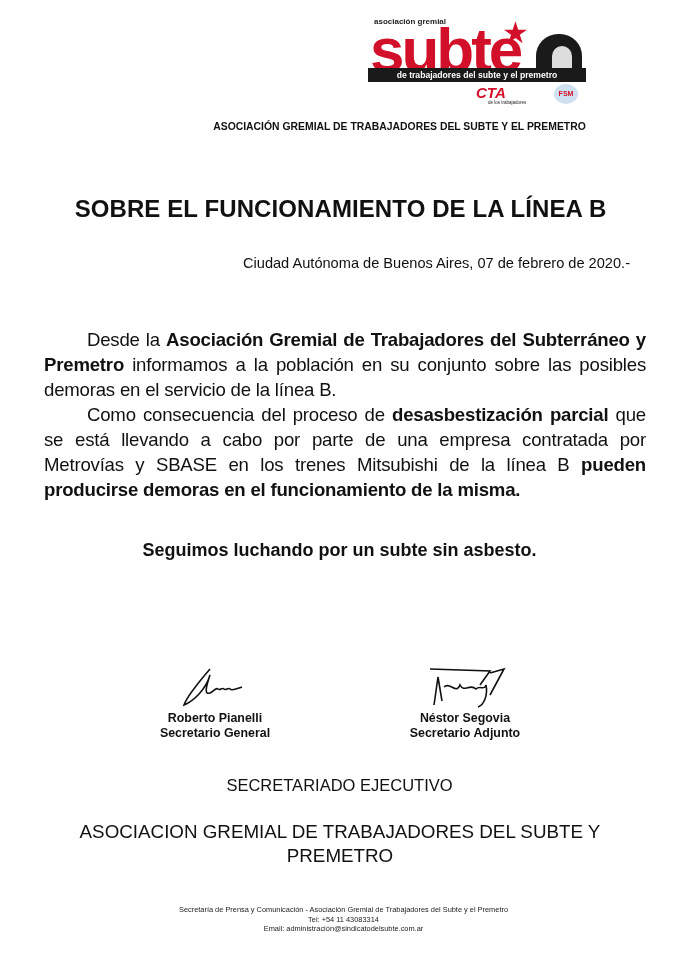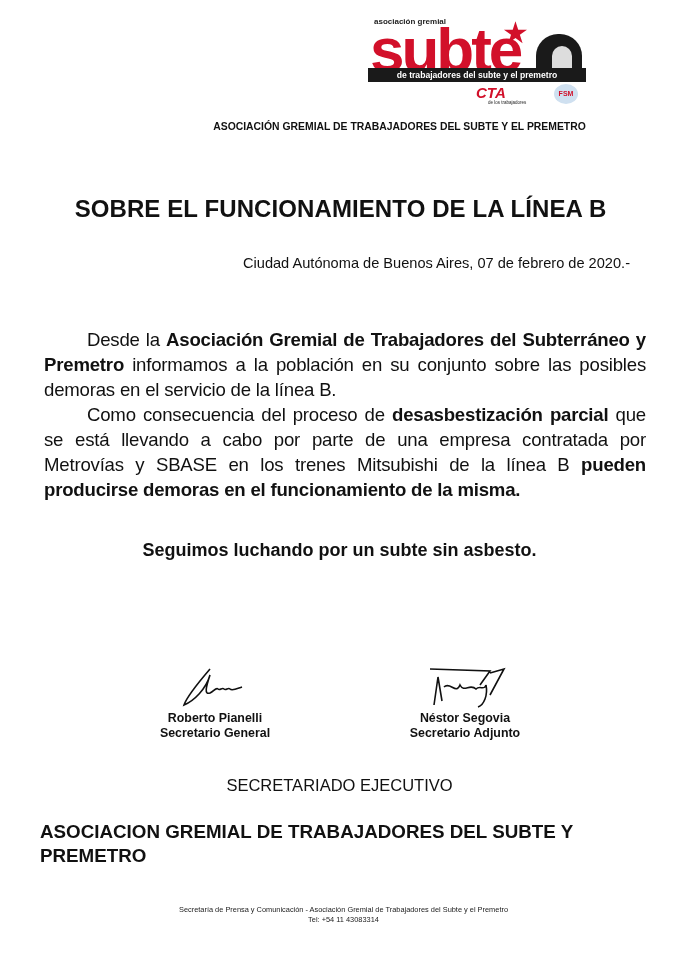--- a/index.html
+++ b/index.html
@@ -40,22 +40,22 @@
   .closing { position: absolute; left: 0; width: 100%; top: 540px; text-align: center;
              font-size: 18px; font-weight: bold; }
 
   .sig { position: absolute; text-align: center; font-size: 12.4px; font-weight: bold; line-height: 15px; }
   .sig svg { display: block; margin: 0 auto 2px auto; }
   .sig-1 { left: 140px; width: 150px; top: 665px; }
   .sig-2 { left: 390px; width: 150px; top: 665px; }
 
   .secretariado { position: absolute; left: 0; width: 100%; top: 776px; text-align: center;
                   font-size: 16.5px; font-weight: normal; }
-  .assoc-footer { position: absolute; left: 40px; width: 600px; top: 820px; text-align: left;
-                  font-size: 18.8px; font-weight: bold; line-height: 24px; }
+  .assoc-footer { position: absolute; left: 40px; width: 600px; top: 820px; text-align: center;
+                  font-size: 18.8px; font-weight: normal; line-height: 24px; }
 
   .footer { position: absolute; left: 0; width: 100%; top: 905px; text-align: center;
             font-size: 7.4px; line-height: 9.5px; color: #222; padding-left: 8px; box-sizing: border-box; }
   .footer div { white-space: nowrap; }
 </style>
 </head>
 <body>
 
 <div class="logo">
   <div class="tunnel"></div>
@@ -97,13 +97,14 @@
   <div>Secretario Adjunto</div>
 </div>
 
 <div class="secretariado">SECRETARIADO EJECUTIVO</div>
 
 <div class="assoc-footer">ASOCIACION GREMIAL DE TRABAJADORES DEL SUBTE Y PREMETRO</div>
 
 <div class="footer">
   <div>Secretaría de Prensa y Comunicación - Asociación Gremial de Trabajadores del Subte y el Premetro</div>
   <div>Tel: +54 11 43083314</div>
+  <div>Email: administración@sindicatodelsubte.com.ar</div>
 </div>
 
 </body></html>

